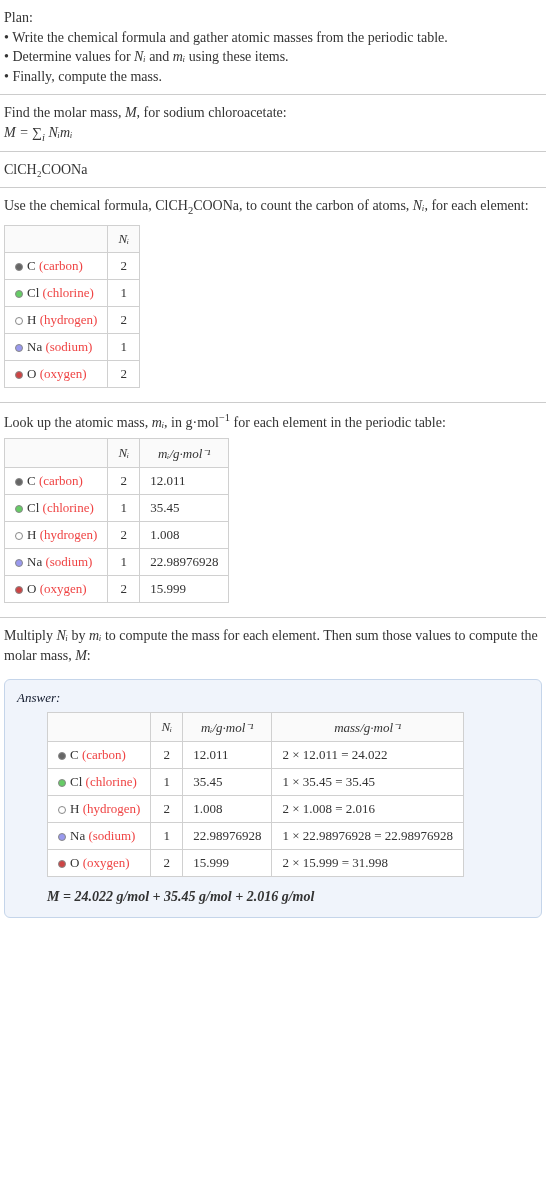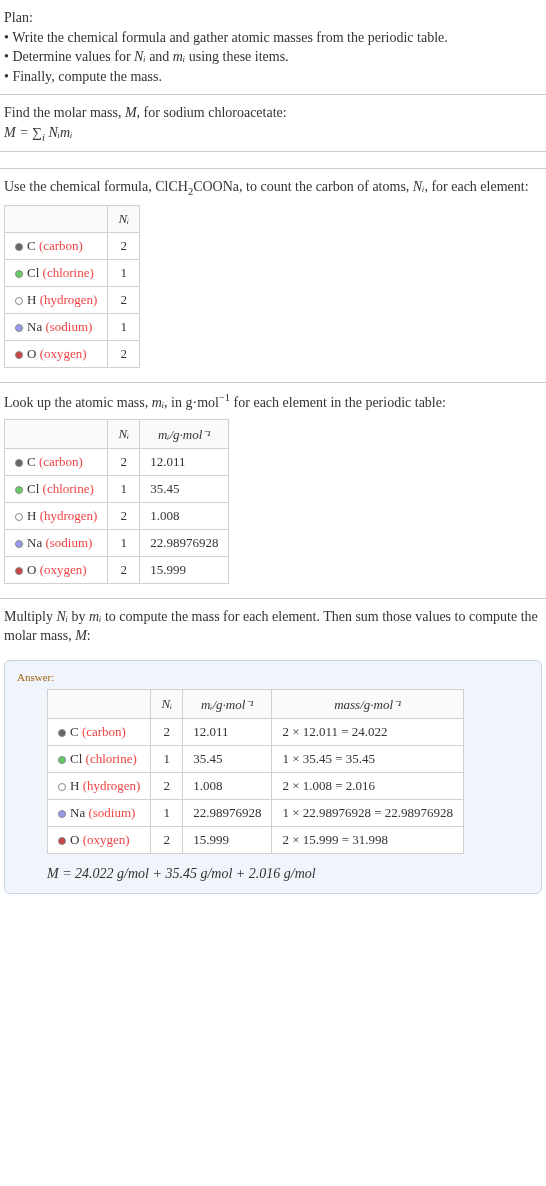--- a/index.html
+++ b/index.html
@@ -12,22 +12,22 @@
 sub { font-size: 0.75em; vertical-align: sub; }
 sup { font-size: 0.75em; vertical-align: super; }
 table { border-collapse: collapse; margin: 6px 0; font-size: 13px; }
 td, th { border: 1px solid #d0d0d0; padding: 5px 10px; text-align: left; }
 th { font-weight: normal; font-style: italic; background: #fafafa; text-align: center; }
 td.num { text-align: center; }
 .dot { display: inline-block; width: 8px; height: 8px; border-radius: 50%; margin-right: 4px; vertical-align: middle; border: 1px solid #888; }
 .elname { color: #ef4444; }
 .answer-box { background: #f0f4fb; border: 1px solid #c5d5ea; border-radius: 6px; margin: 6px 4px; padding: 10px 12px; }
 .answer-box table { margin-left: 30px; background: #fff; }
-.answer-box .final { margin-left: 30px; margin-top: 10px; font-style: italic; line-height: 1.4; }
-.answer-label { font-size: 11px; color: #a16207; margin-bottom: 6px; }
+.answer-box .final { margin-left: 30px; margin-top: 10px; font-style: italic; line-height: 1.4; font-weight: bold; }
+.answer-label { font-size: 13px; color: #0f172a; margin-bottom: 6px; font-style: italic; }
 .ital { font-style: italic; }
 </style>
 </head>
 <body>
 
 <div class="page">
 
   <div class="section">
     <div class="text">Plan:</div>
     <div class="text">• Write the chemical formula and gather atomic masses from the periodic table.</div>
@@ -40,20 +40,21 @@
   <div class="section">
     <div class="text">
       <span>Find the molar mass, </span><span class="ital">M</span><span>, for sodium chloroacetate:</span>
     </div>
     <div class="formula">
       <span>M = </span><span>∑</span><sub>i</sub><span> Nᵢmᵢ</span>
     </div>
   </div>
 
   <div class="section">
+    <div class="text">ClCH₂COONa</div>
   </div>
 
   <div class="section">
     <div class="text">
       <span>Use the chemical formula, ClCH</span><sub>2</sub><span>COONa, to count the carbon of atoms, </span><span class="ital">Nᵢ</span><span>, for each element:</span>
     </div>
     <table>
       <tbody>
           <tr>
         <th></th>

